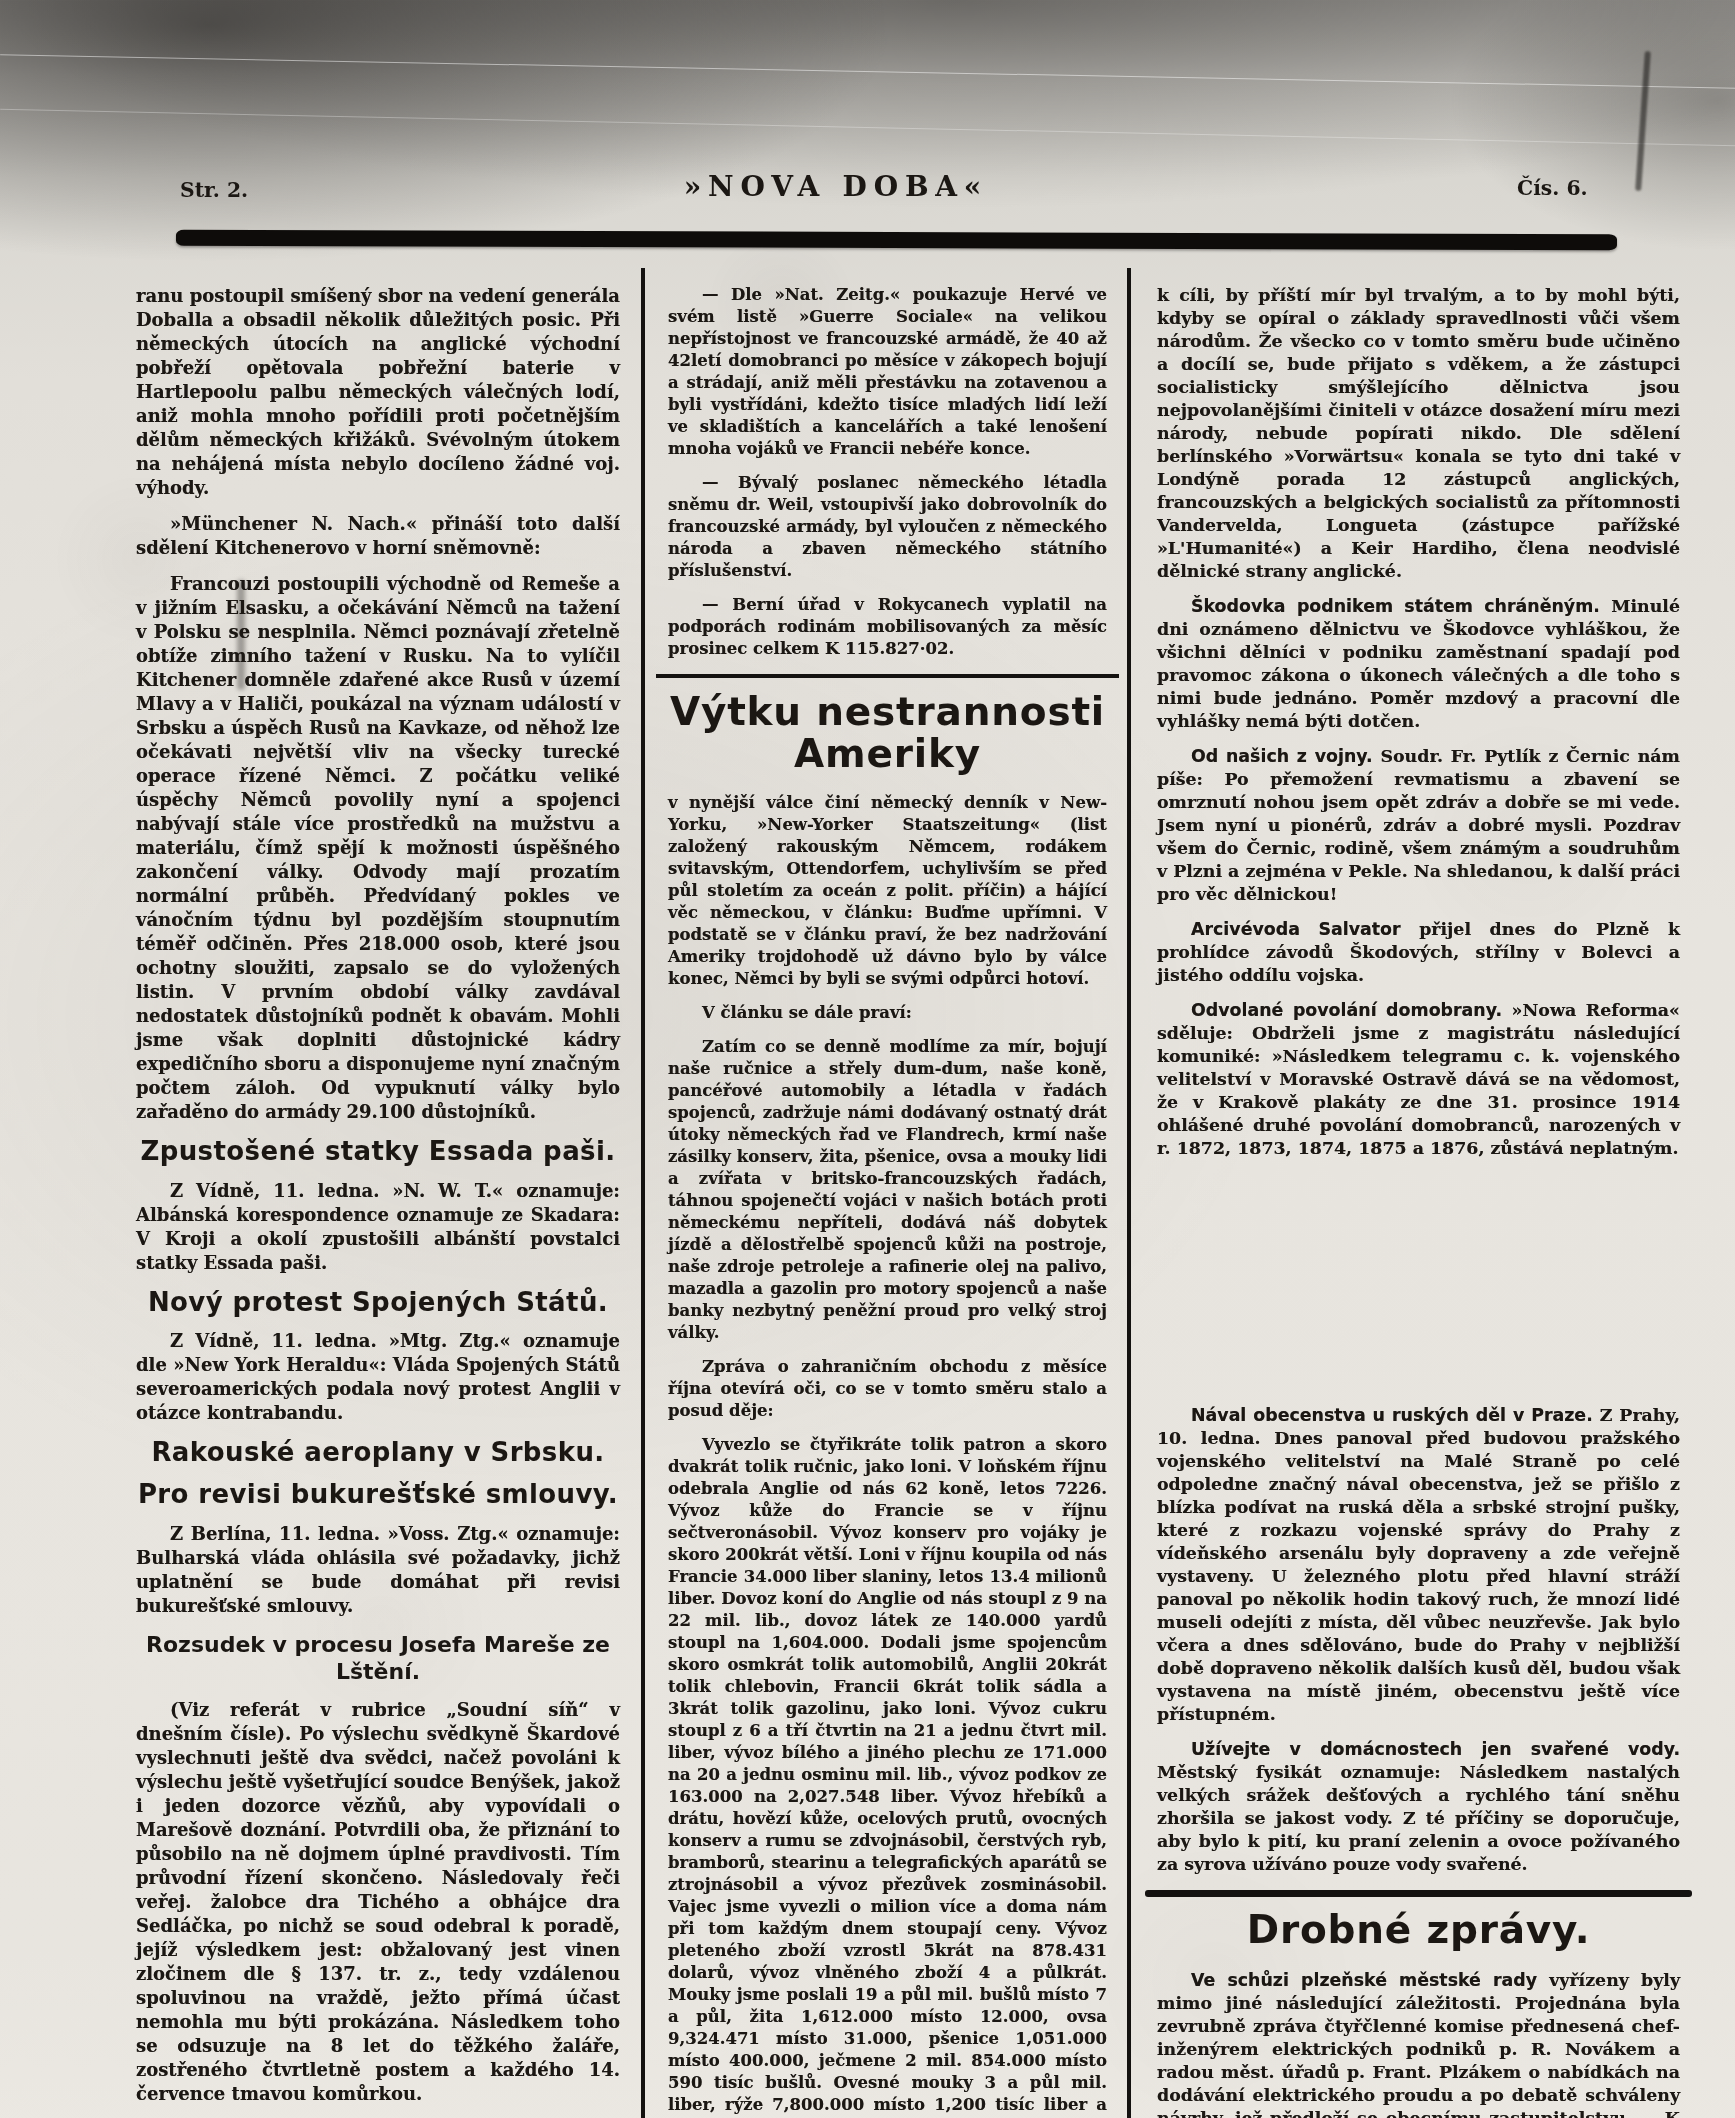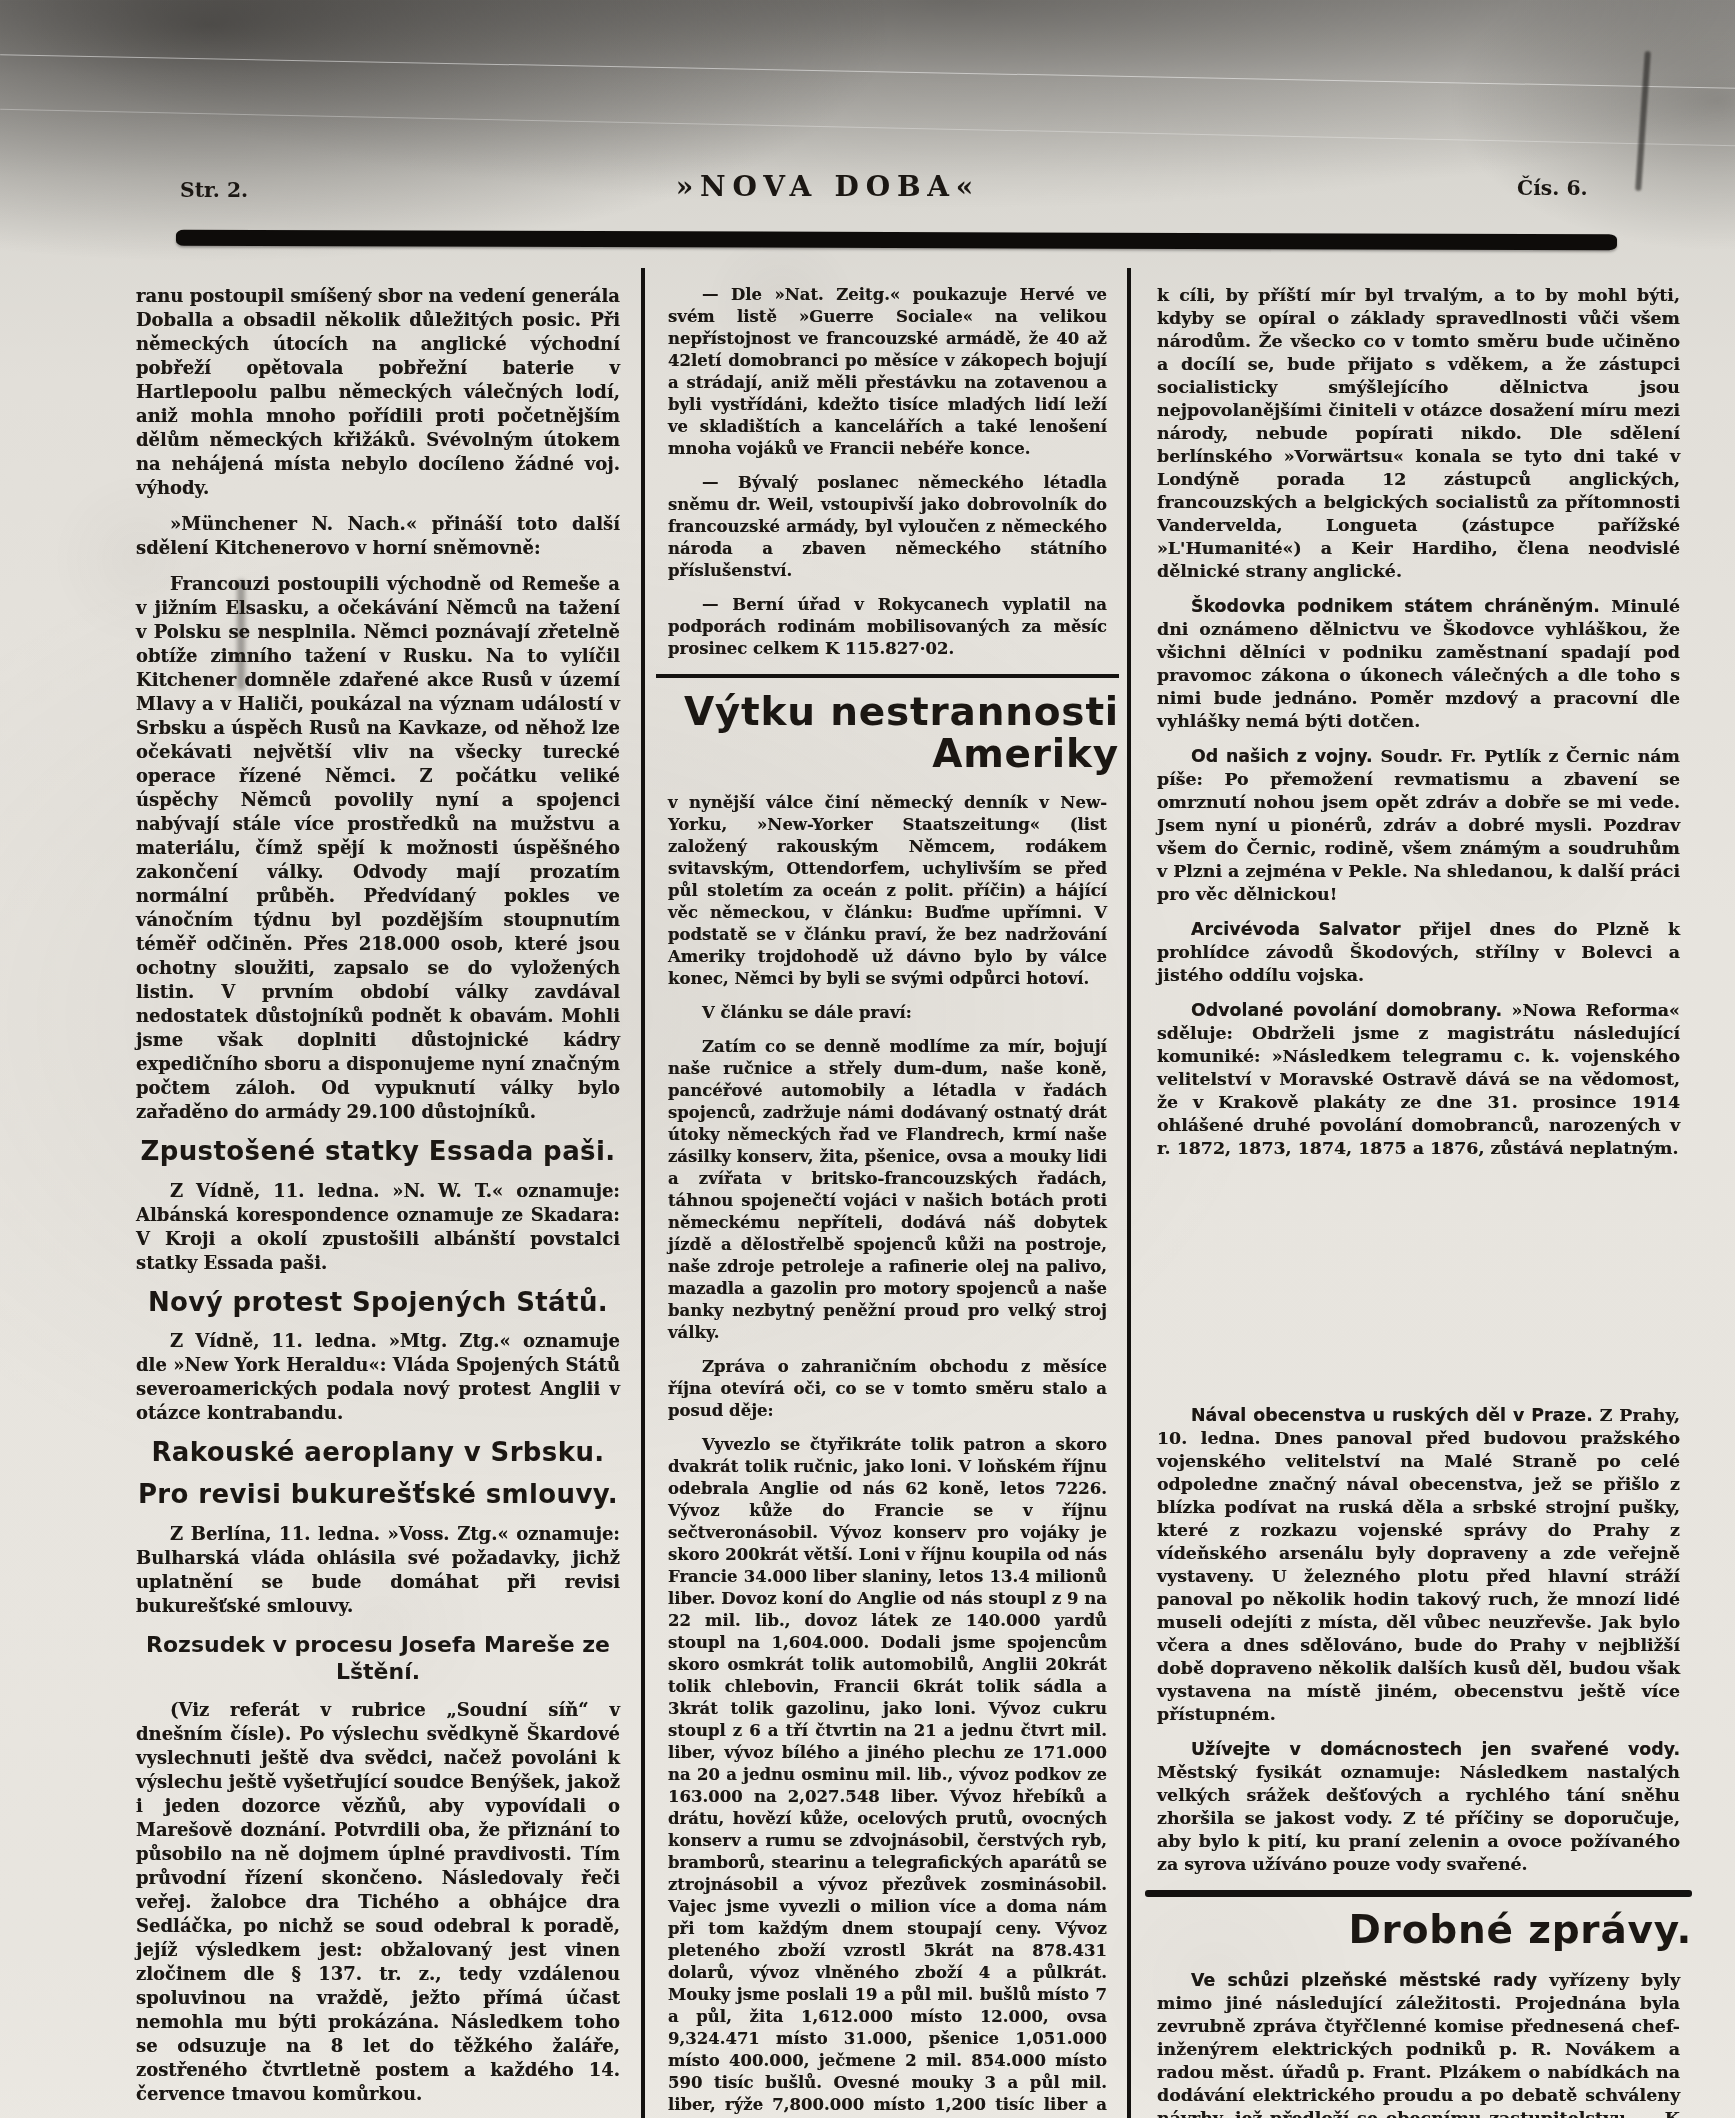--- a/index.html
+++ b/index.html
@@ -24,42 +24,42 @@
   .scratch{position:absolute;left:0;width:1736px;height:1.3px;background:rgba(255,255,255,.5);pointer-events:none;}
   .s1{top:71px;transform:rotate(1.1deg);}
   .s2{top:127px;transform:rotate(1.2deg);opacity:.6;}
   .corner-streak{position:absolute;left:1640px;top:51px;width:6px;height:140px;background:rgba(20,18,16,.55);
     border-radius:3.4px;transform:rotate(4deg);filter:blur(1.3px);}
   .smudge{position:absolute;left:237px;top:580px;width:7.6px;height:110px;background:rgba(25,22,20,.35);filter:blur(2.1px);border-radius:4.2px;}
 
   
   .hdr-pagenum{position:absolute;left:180px;top:180px;font:700 20.3px/1 "DejaVu Serif",serif;}
   .hdr-masthead{position:absolute;left:0;width:1656px;top:173px;text-align:center;
-    font:700 28px/1 "DejaVu Serif",serif;letter-spacing:6.8px;}
+    font:700 28px/1 "DejaVu Serif",serif;letter-spacing:6.8px;padding-left:8px;}
   .hdr-issue{position:absolute;left:1517px;top:178px;font:700 20.3px/1 "DejaVu Serif",serif;}
   .hdr-rule{position:absolute;left:176px;top:232px;width:1441px;height:16px;background:#0e0c0a;
     border-radius:8px/5.1px;transform:rotate(.18deg);box-shadow:0 1.7px 2.5px rgba(20,18,16,.35);}
 
   
   .vrule{position:absolute;top:268px;background:#141210;width:3.8px;}
   .vr1{left:641px;height:2231px;}
   .vr2{left:1127px;height:2241px;}
 
   
   .col{position:absolute;top:272px;overflow:hidden;text-align:justify;}
   .col1{left:124px;width:508px;height:2237px;font-size:18px;line-height:24px;}
   .col2{left:656px;width:463px;height:2237px;font-size:16.5px;line-height:22px;}
   .col3{left:1145px;width:547px;height:2241px;font-size:17.4px;line-height:23px;}
   .col p{margin:12px;text-indent:34px;font-weight:700;text-shadow:0 0 0.4px rgba(27,23,19,.55);}
   .col p.cont{text-indent:0;}
   .col h2{margin:2px 0 11px;text-align:center;text-indent:0;
     font:800 26px/1.18 "DejaVu Sans",sans-serif;letter-spacing:0.4px;}
   .col h3{margin:14.4px 0 9.3px;text-align:center;text-indent:0;
     font:800 22px/1.22 "DejaVu Sans",sans-serif;}
-  .col h1{margin:12.7px 0 17px;text-align:right;text-indent:0;
+  .col h1{margin:12.7px 0 17px;text-align:center;text-indent:0;
     font:800 39px/1.08 "DejaVu Sans",sans-serif;letter-spacing:0.8px;}
   .col .rule{height:3.8px;background:#141210;margin:14.4px 0 0;}
   .col .rule.thick{height:6.4px;border-radius:3px;}
   .col .dot{text-align:center;font-size:19.5px;line-height:30px;}
   .col .gap{width:100%;}
   .col b.lead{font-family:"DejaVu Sans",sans-serif;font-weight:800;}
 </style>
 </head>
 <body>
 

